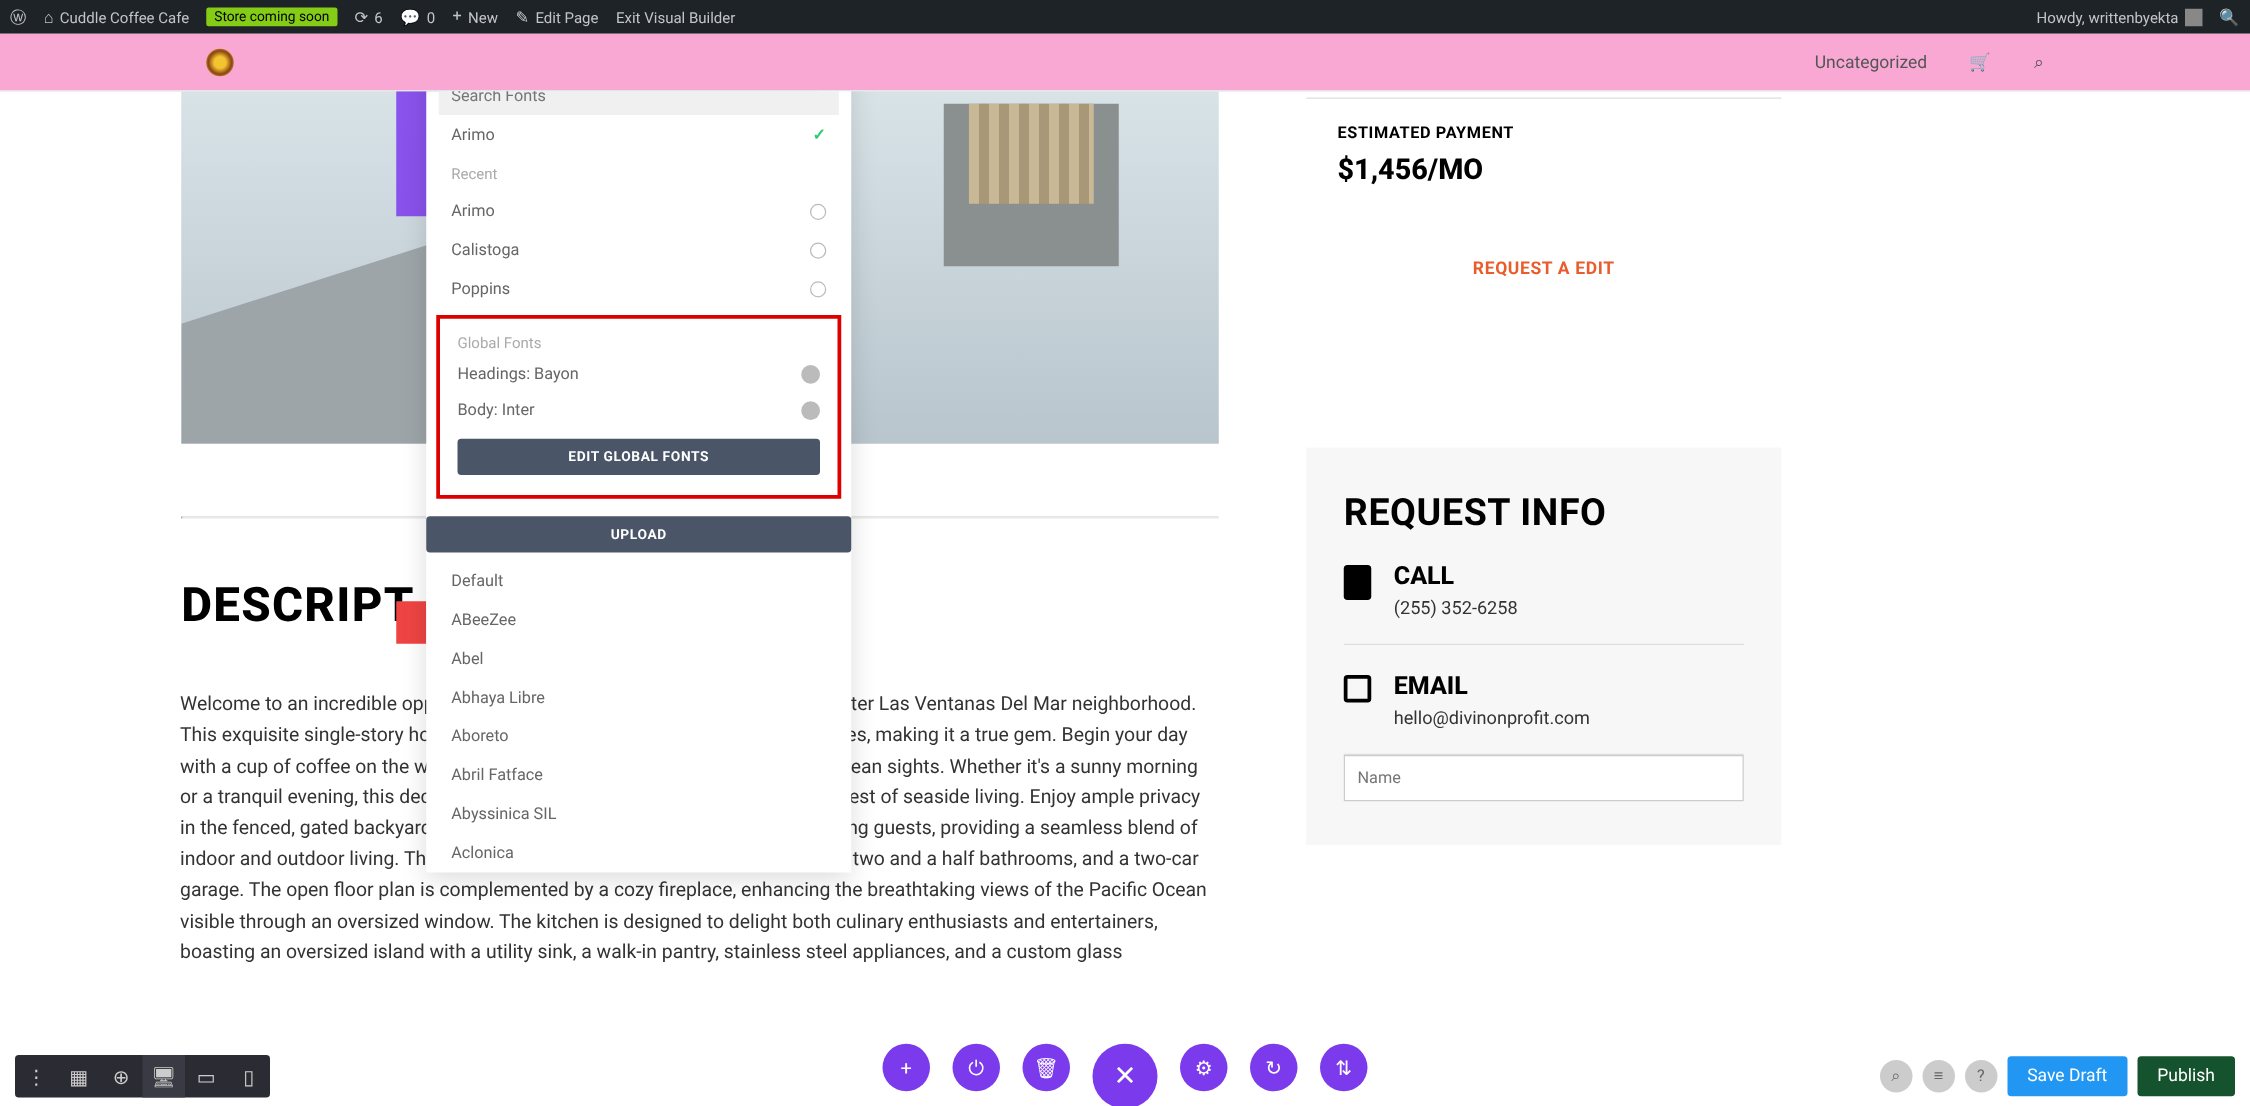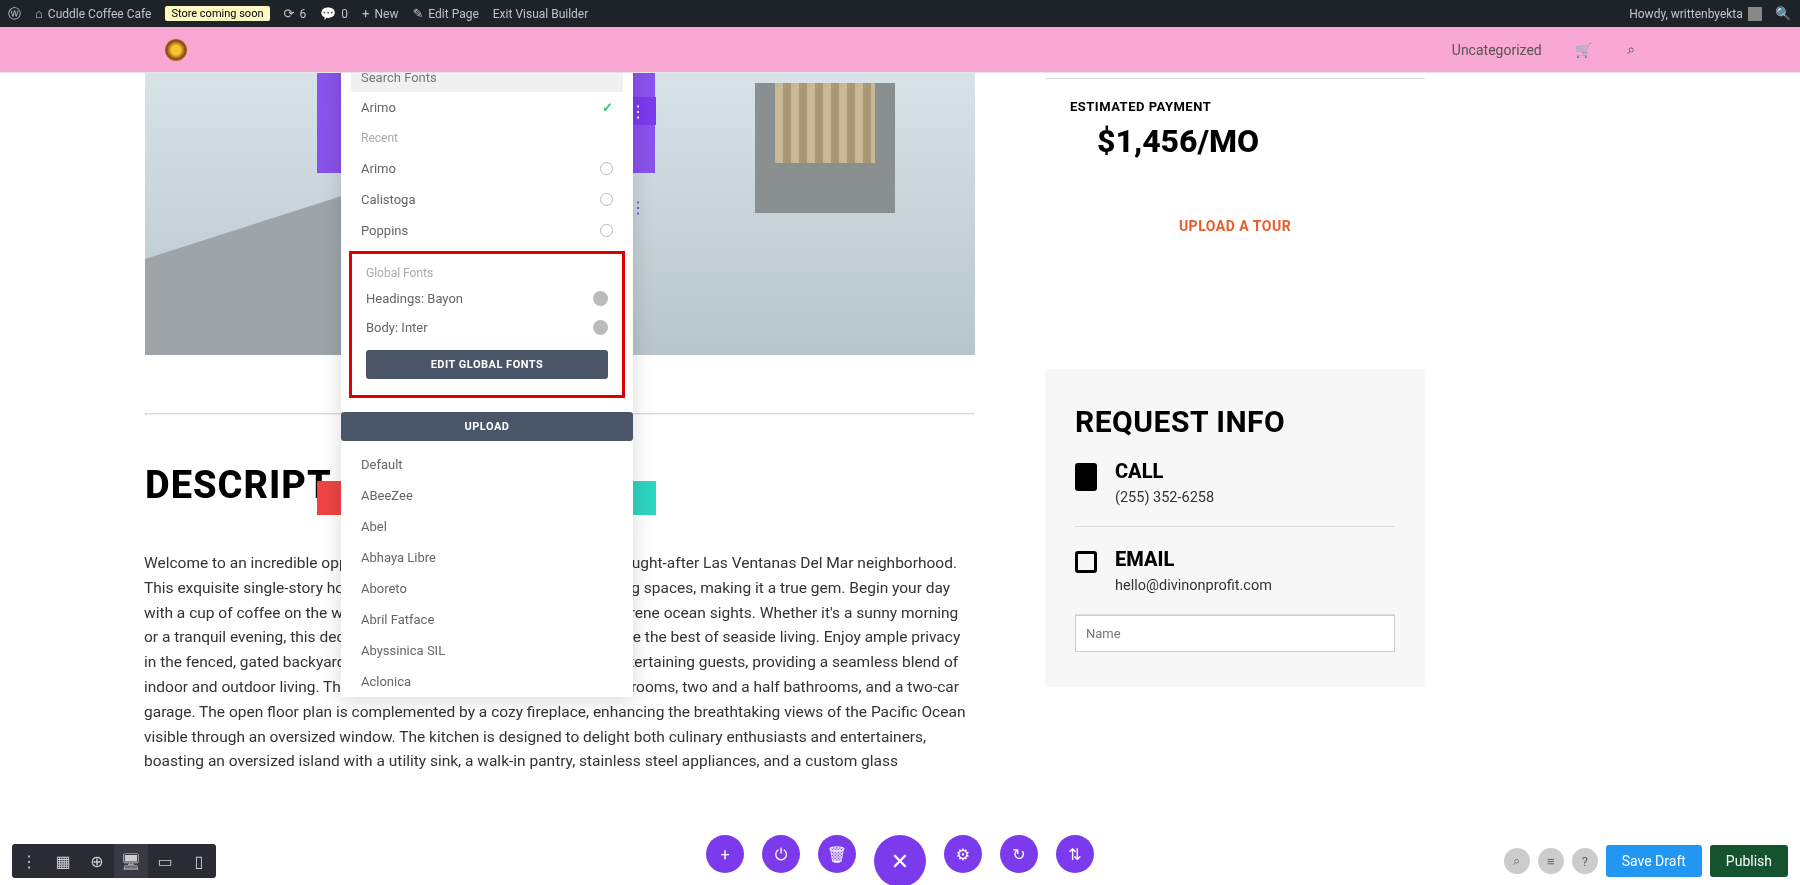--- a/index.html
+++ b/index.html
@@ -2,21 +2,21 @@
 <html><head>
 <meta charset="utf-8">
 <style>
 * { margin: 0; padding: 0; box-sizing: border-box; font-family: -apple-system, BlinkMacSystemFont, "Segoe UI", Roboto, sans-serif; }
 body { background: #fff; overflow: hidden; }
 
 
 .wp-admin-bar { background: #1d2327; color: #c3c4c7; height: 27px; display: flex; align-items: center; padding: 0 8px; font-size: 12px; justify-content: space-between; }
 .wp-admin-left, .wp-admin-right { display: flex; align-items: center; gap: 14px; }
 .wp-admin-bar a { color: #c3c4c7; text-decoration: none; display: flex; align-items: center; gap: 5px; }
-.wp-admin-bar .badge { background: #fef9c3; color: #000; padding: 1px 6px; border-radius: 2px; font-size: 11px; }
+.wp-admin-bar .badge { background: #84cc16; color: #000; padding: 1px 6px; border-radius: 2px; font-size: 11px; }
 .wp-icon { font-size: 13px; }
 .avatar-sq { width: 14px; height: 14px; background: #888; }
 
 
 .site-header { height: 46px; background: #f9a8d4; border-bottom: 1px solid #e5e5e5; display: flex; align-items: center; justify-content: space-between; padding: 0 165px; }
 .logo { width: 22px; height: 22px; border-radius: 50%; background: radial-gradient(circle, #f4c430 30%, #8b4513 60%, #f4c430 90%); }
 .nav-right { display: flex; align-items: center; gap: 34px; color: #555; font-size: 14px; }
 
 
 .canvas { position: relative; height: 812px; overflow: hidden; }
@@ -27,41 +27,41 @@
 .curtain { position: absolute; right: 100px; top: 10px; width: 100px; height: 80px; background: repeating-linear-gradient(90deg, #c9b896 0 8px, #a89878 8px 16px); }
 
 .desc-heading { position: absolute; left: 145px; top: 390px; font-size: 38px; font-weight: 800; letter-spacing: 1px; }
 .desc-hr { position: absolute; left: 145px; top: 340px; width: 830px; border-top: 1px solid #ddd; }
 .desc-text { position: absolute; left: 144px; top: 478px; width: 830px; font-size: 15.5px; line-height: 1.6; color: #333; }
 
 
 .right-col { position: absolute; left: 1045px; top: 0; width: 380px; }
 .est-box { padding: 20px 25px; border-top: 1px solid #ddd; margin-top: 5px; }
 .est-label { font-size: 13px; font-weight: 700; letter-spacing: 0.5px; }
-.est-value { font-size: 32px; font-weight: 800; margin-top: 8px; margin-left: 27px; }
+.est-value { font-size: 23px; font-weight: 800; margin-top: 8px; }
 .req-tour { color: #e85d2b; font-weight: 700; font-size: 14px; margin-top: 58px; text-align: center; letter-spacing: 0.5px; }
 .req-info-box { background: #f7f7f7; margin-top: 115px; padding: 35px 30px; }
 .req-info-title { font-size: 30px; font-weight: 700; letter-spacing: 0.5px; }
 .contact-row { display: flex; gap: 18px; padding: 20px 0; border-bottom: 1px solid #ddd; }
 .contact-row:first-of-type { border-top: 1px solid #ddd; margin-top: 30px; }
 .contact-icon { width: 22px; height: 28px; background: #000; border-radius: 3px; flex-shrink: 0; margin-top: 4px; position: relative; }
 .contact-icon.mail { background: transparent; border: 3px solid #000; border-radius: 3px; height: 22px; }
 .contact-title { font-size: 20px; font-weight: 800; }
 .contact-val { font-size: 14.5px; color: #333; margin-top: 6px; }
 .name-input { width: 100%; padding: 10px; border: 1px solid #ccc; font-size: 13px; color: #888; }
 
 
 .mod-purple-top { position: absolute; left: 317px; top: 0; width: 338px; height: 100px; background: #7c3aed; opacity: 0.85; z-index: 2; }
 .mod-kebab { position: absolute; left: 620px; top: 24px; width: 36px; height: 28px; background: #7c3aed; display: flex; align-items: center; justify-content: center; color: #fff; z-index: 3; }
 .mod-kebab2 { position: absolute; left: 620px; top: 120px; width: 36px; height: 28px; display: flex; align-items: center; justify-content: center; color: #7c3aed; z-index: 3; font-size: 16px; }
 .mod-red { position: absolute; left: 317px; top: 408px; width: 24px; height: 34px; background: #ef4444; z-index: 2; }
 .mod-green { position: absolute; left: 624px; top: 408px; width: 32px; height: 34px; background: #2dd4bf; z-index: 2; }
 
 
-.font-panel { position: absolute; left: 341px; top: -20px; width: 292px; background: #fff; box-shadow: 0 4px 20px rgba(0,0,0,0.15); z-index: 10; padding: 10px 0 0; }
+.font-panel { position: absolute; left: 341px; top: -20px; width: 340px; background: #fff; box-shadow: 0 4px 20px rgba(0,0,0,0.15); z-index: 10; padding: 10px 0 0; }
 .font-search { margin: 0 10px; padding: 7px 10px; background: #f0f0f0; border: none; width: calc(100% - 20px); font-size: 13px; color: #888; }
 .font-item { padding: 8px 20px; font-size: 13px; color: #666; display: flex; justify-content: space-between; align-items: center; cursor: pointer; }
 .font-item .check { color: #2ecc71; font-weight: bold; }
 .font-item .clock { width: 13px; height: 13px; border: 1.5px solid #bbb; border-radius: 50%; position: relative; }
 .font-item .globe { width: 15px; height: 15px; border-radius: 50%; background: #bbb; position: relative; }
 .font-section-label { padding: 8px 20px; font-size: 12px; color: #aaa; }
 .global-fonts-box { border: 3px solid #d00; margin: 5px 8px; padding: 8px 0; }
 .global-fonts-box .font-section-label { padding: 4px 14px; }
 .global-fonts-box .font-item { padding: 7px 14px; text-align: right; }
 .panel-btn { margin: 8px 14px; padding: 8px; background: #4a5568; color: #fff; font-size: 11px; font-weight: 700; letter-spacing: 0.5px; text-align: center; border-radius: 3px; cursor: pointer; }
@@ -151,21 +151,21 @@
   <div class="mod-green"></div>
 
   <hr class="desc-hr">
   <h2 class="desc-heading">DESCRIPT</h2>
   <p class="desc-text">Welcome to an incredible opportunity to own a property in the highly sought-after Las Ventanas Del Mar neighborhood. This exquisite single-story home offers ocean views throughout its living spaces, making it a true gem. Begin your day with a cup of coffee on the wrap-around deck, where you can take in serene ocean sights. Whether it's a sunny morning or a tranquil evening, this deck provides the perfect setting to experience the best of seaside living. Enjoy ample privacy in the fenced, gated backyard. The backyard is perfect for BBQs and entertaining guests, providing a seamless blend of indoor and outdoor living. This home encompasses three spacious bedrooms, two and a half bathrooms, and a two-car garage. The open floor plan is complemented by a cozy fireplace, enhancing the breathtaking views of the Pacific Ocean visible through an oversized window. The kitchen is designed to delight both culinary enthusiasts and entertainers, boasting an oversized island with a utility sink, a walk-in pantry, stainless steel appliances, and a custom glass</p>
 
   <div class="right-col">
     <div class="est-box">
       <div class="est-label">ESTIMATED PAYMENT</div>
       <div class="est-value">$1,456/MO</div>
-      <div class="req-tour">UPLOAD A TOUR</div>
+      <div class="req-tour">REQUEST A EDIT</div>
     </div>
     <div class="req-info-box">
       <div class="req-info-title">REQUEST INFO</div>
       <div class="contact-row">
         <div class="contact-icon"></div>
         <div>
           <div class="contact-title">CALL</div>
           <div class="contact-val">(255) 352-6258</div>
         </div>
       </div>

